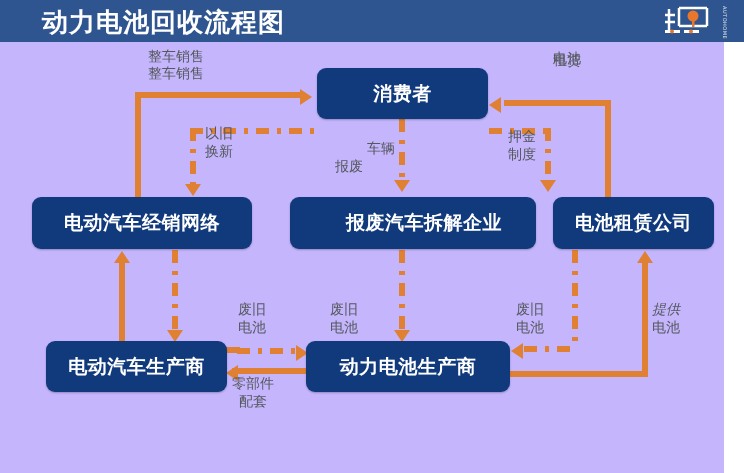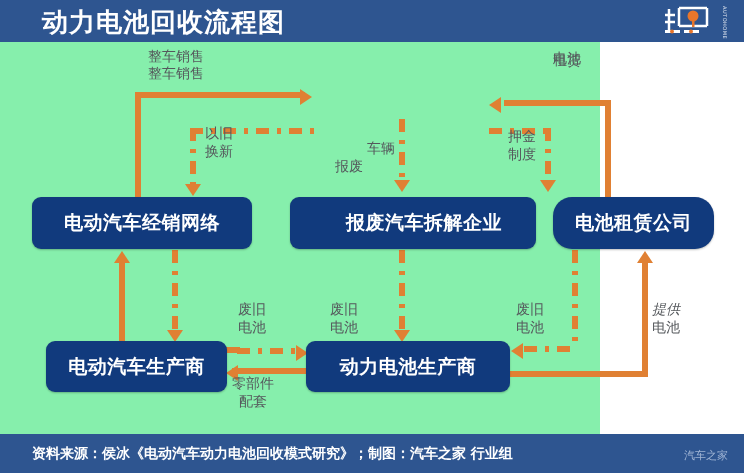--- a/index.html
+++ b/index.html
@@ -3,21 +3,21 @@
 <meta charset="utf-8">
 <style>
   html,body{margin:0;padding:0;}
   body{
     width:744px;height:473px;
     background:#ffffff;
     font-family:"DejaVu Sans","Liberation Sans",sans-serif;
     overflow:hidden;
     position:relative;
   }
-  #root{position:relative;width:600px;height:473px;background:#86efac;}
+  #root{position:relative;width:724px;height:473px;background:#c4b5fd;}
 
   
   .header{
     position:absolute;left:0;top:0;width:744px;height:42px;
     background:#2e5590;
   }
   .header-title{
     position:absolute;left:42px;top:5px;
     font-size:26px;font-weight:bold;color:#ffffff;
     letter-spacing:1px;
@@ -59,21 +59,21 @@
     font-size:19px;font-weight:bold;
     display:flex;align-items:center;justify-content:center;
     letter-spacing:0.5px;
     box-shadow:0 1px 2px rgba(0,0,0,.25);
     z-index:6;
     white-space:nowrap;
   }
   #node-consumer{left:317px;top:68px;width:171px;height:51px;}
   #node-dealer  {left:32px; top:197px;width:220px;height:52px;}
   #node-dismantle{left:290px;top:197px;width:224px;height:52px;padding-left:22px;}
-  #node-rental  {left:553px;top:197px;width:161px;height:52px;border-radius:19px;}
+  #node-rental  {left:553px;top:197px;width:161px;height:52px;}
   #node-evmaker {left:46px; top:341px;width:181px;height:51px;}
   #node-batmaker{left:306px;top:341px;width:204px;height:51px;}
 
   
   .seg{position:absolute;background:#e08033;z-index:3;}
   .segv{width:6px;}
   .segh{height:6px;}
 
   .dashv{
     position:absolute;width:6px;z-index:3;
@@ -229,25 +229,22 @@
 
   <div class="lbl" style="left:516px;top:301px;">废旧</div>
   <div class="lbl" style="left:516px;top:319px;">电池</div>
 
   <div class="lbl" style="left:652px;top:301px;font-style:italic;">提供</div>
   <div class="lbl" style="left:652px;top:319px;">电池</div>
 
   <div class="lbl" style="left:232px;top:375px;">零部件</div>
   <div class="lbl" style="left:239px;top:393px;">配套</div>
 
+  <div class="node" id="node-consumer">消费者</div>
   <div class="node" id="node-dealer">电动汽车经销网络</div>
   <div class="node" id="node-dismantle">报废汽车拆解企业</div>
   <div class="node" id="node-rental">电池租赁公司</div>
   <div class="node" id="node-batmaker">动力电池生产商</div>
   <div class="node" id="node-evmaker">电动汽车生产商</div>
 
 
-  <div class="footer">
-    <div class="footer-text">资料来源：侯冰《电动汽车动力电池回收模式研究》；制图：汽车之家 行业组</div>
-    <div class="watermark">汽车之家</div>
-  </div>
 
 </div>
 
 </body></html>

